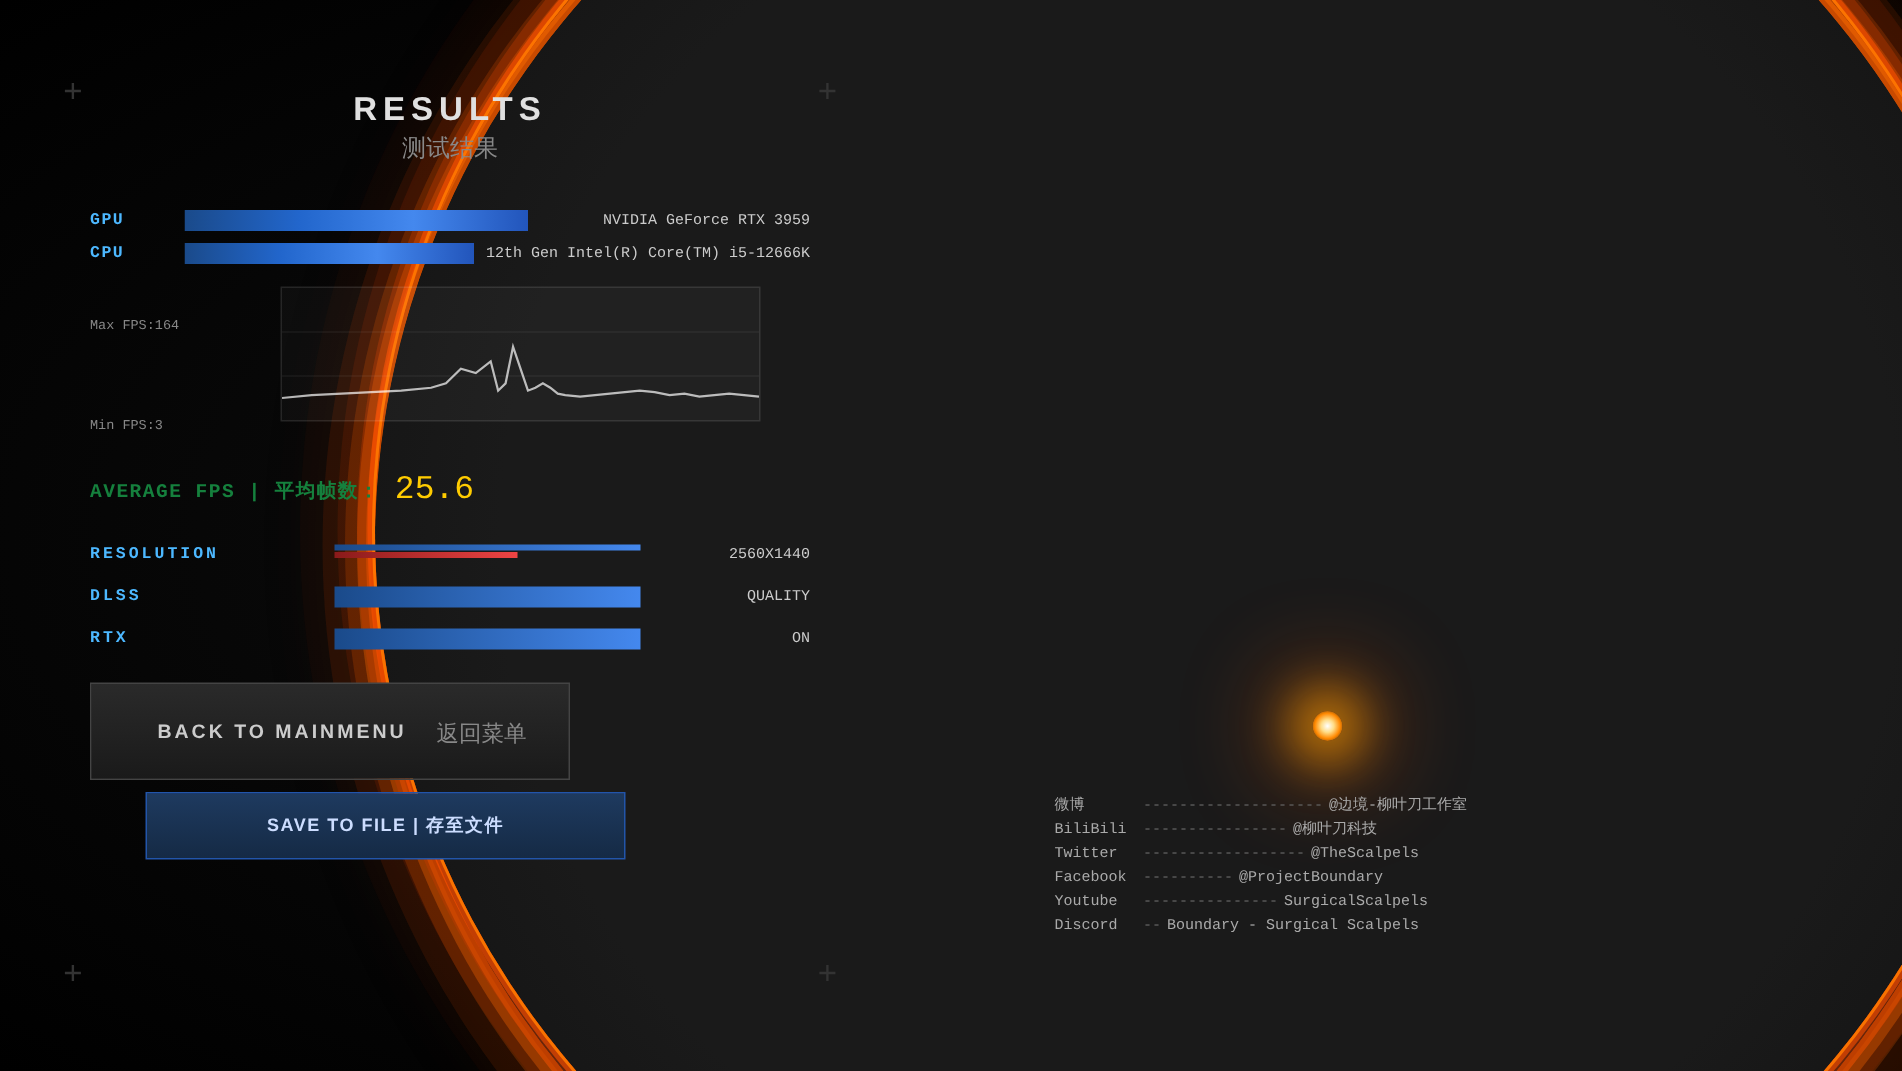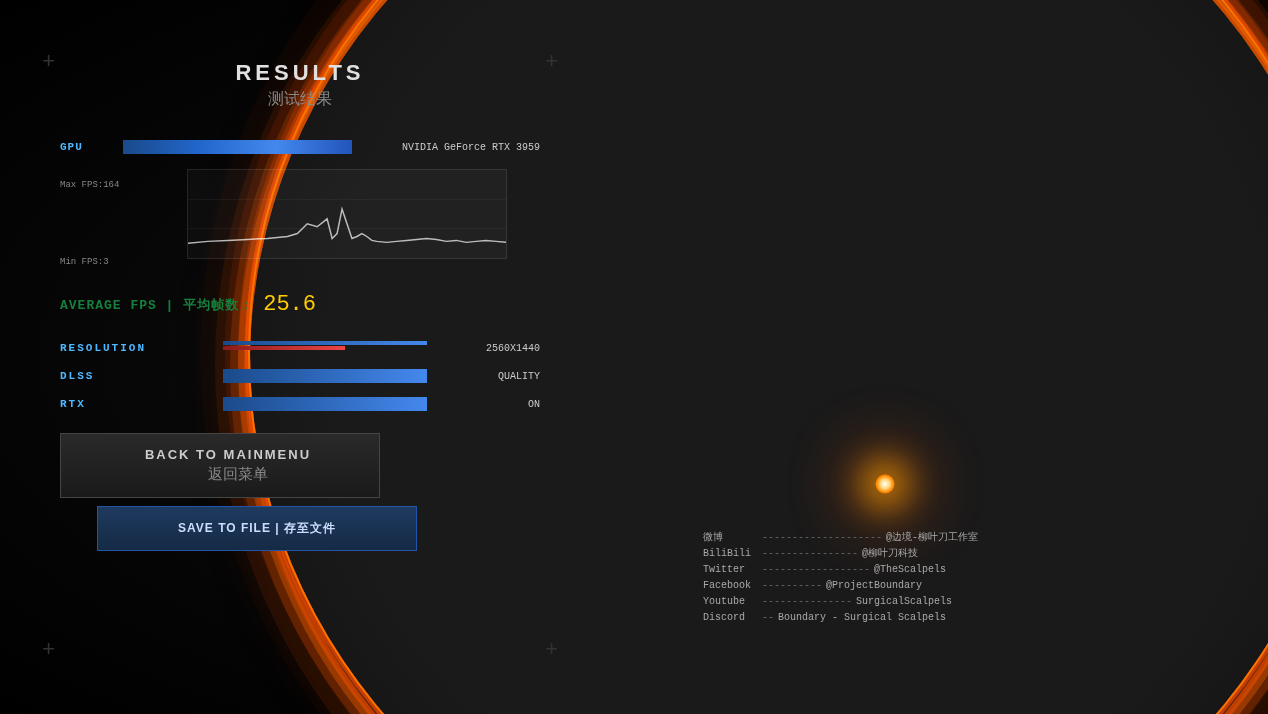--- a/index.html
+++ b/index.html
@@ -147,21 +147,21 @@
     .chart-section {
       margin-top: 15px;
       position: relative;
     }
 
     .chart-label-max {
       color: #888;
       font-size: 9px;
       position: absolute;
       left: 0;
-      top: 3px;
+      top: 13px;
     }
 
     .chart-label-min {
       color: #888;
       font-size: 9px;
       position: absolute;
       left: 0;
       bottom: 0;
     }
 
@@ -255,21 +255,21 @@
       margin-top: 18px;
     }
 
     .btn-mainmenu {
       width: 320px;
       height: 65px;
       background: linear-gradient(to bottom, #2a2a2a, #1a1a1a);
       border: 1px solid #444;
       cursor: pointer;
       display: flex;
-      flex-direction: column;
+      flex-direction: row;
       align-items: center;
       justify-content: center;
       margin-bottom: 8px;
       padding-left: 16px;
     }
 
     .btn-label-en {
       color: #cccccc;
       font-size: 13px;
       font-weight: bold;
@@ -363,20 +363,27 @@
   </div>
 
   <div class="spec-row">
     <span class="spec-label">GPU</span>
     <div class="spec-bar-container">
       <div class="spec-bar-gpu"></div>
     </div>
     <span class="spec-value">NVIDIA GeForce RTX 3959</span>
   </div>
 
+  <div class="spec-row">
+    <span class="spec-label">CPU</span>
+    <div class="spec-bar-container">
+      <div class="spec-bar-cpu"></div>
+    </div>
+    <span class="spec-value">12th Gen Intel(R) Core(TM) i5-12666K</span>
+  </div>
 
   <div class="chart-section" style="padding-left:0;">
     <div style="display:flex; align-items:flex-start; position:relative; height:105px;">
       <div style="width:62px; position:relative; height:90px; margin-top:8px;">
         <span class="chart-label-max">Max FPS:164</span>
         <span class="chart-label-min">Min FPS:3</span>
       </div>
       <div class="chart-area">
         <svg viewBox="0 0 320 90" preserveAspectRatio="none">
 

